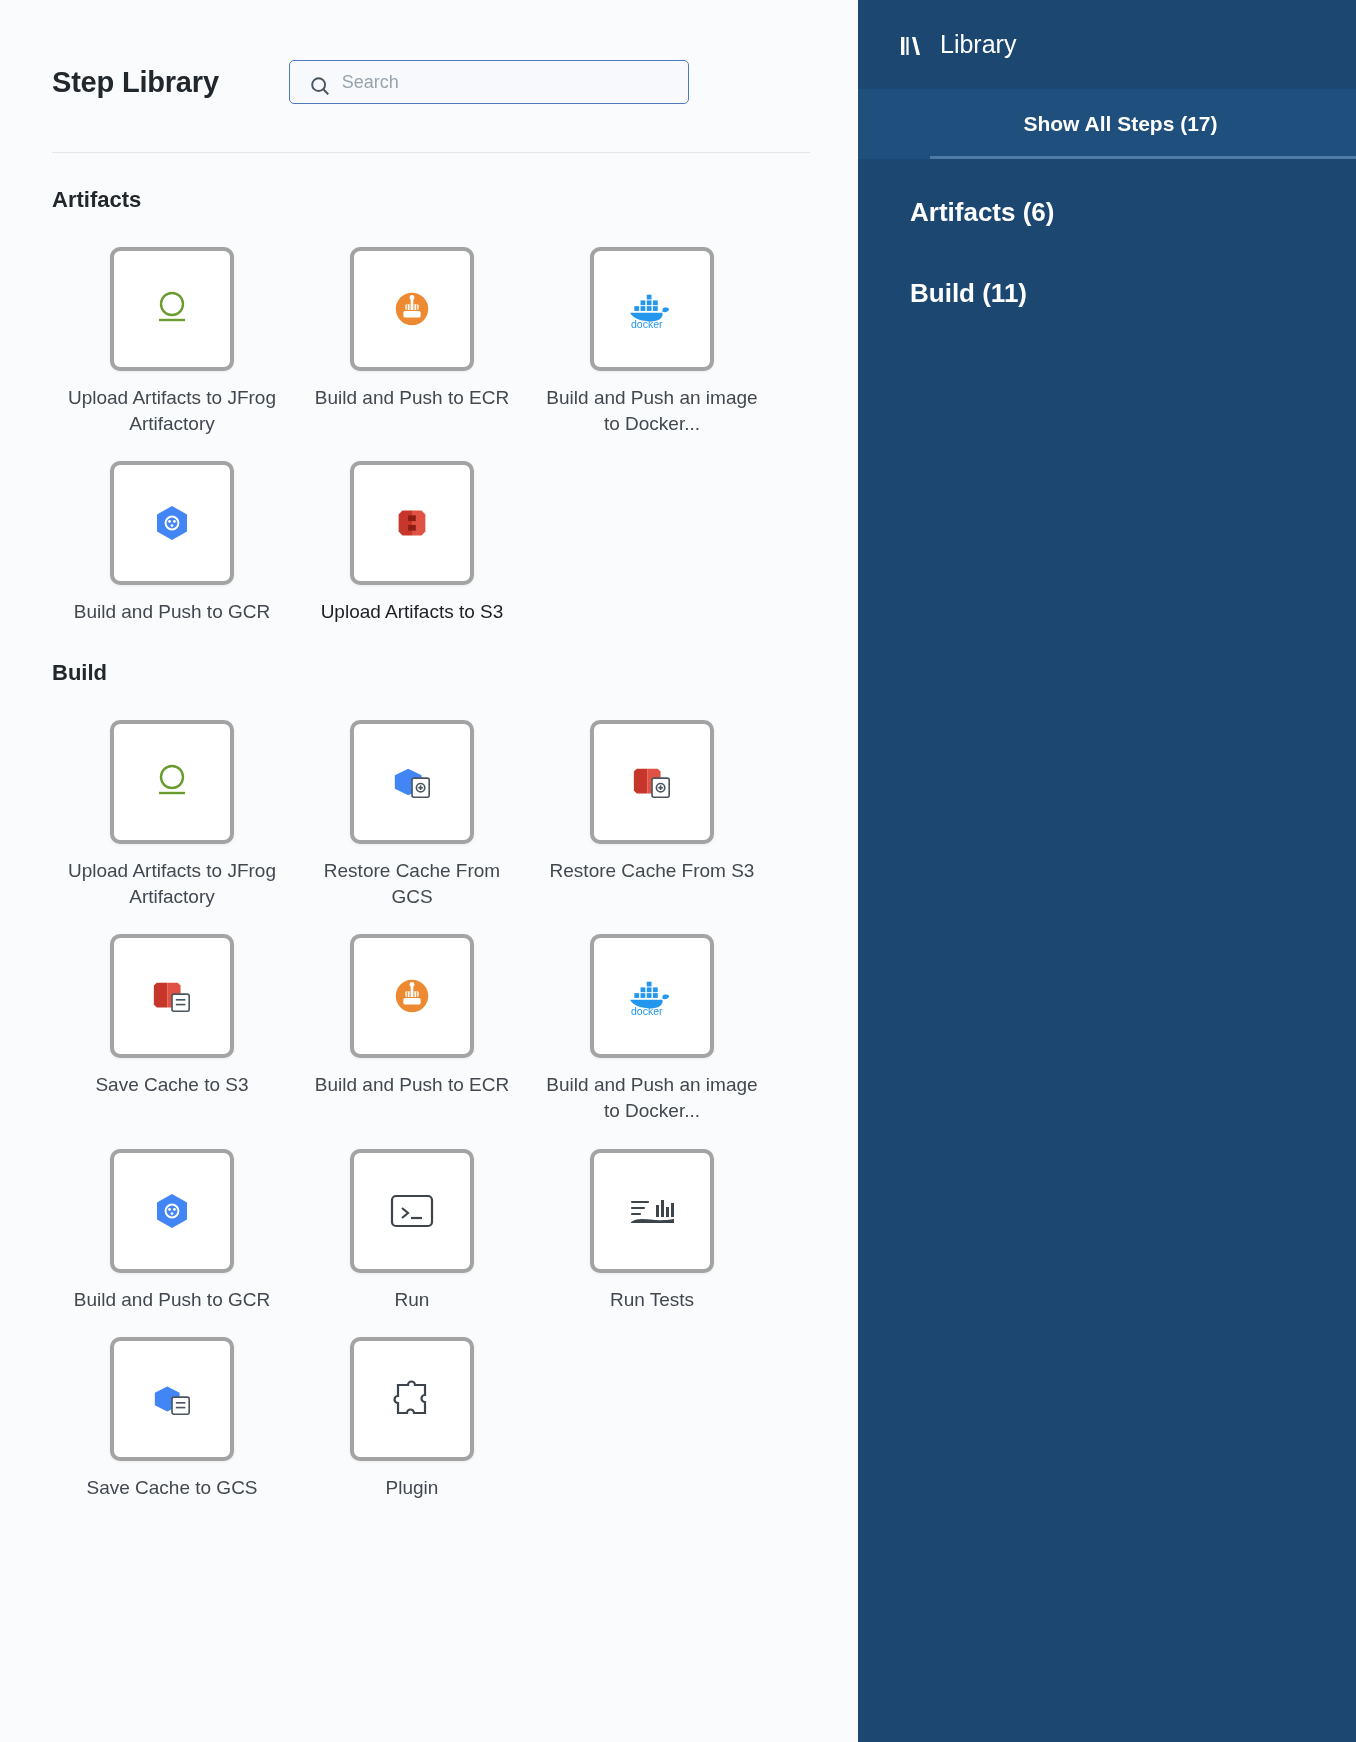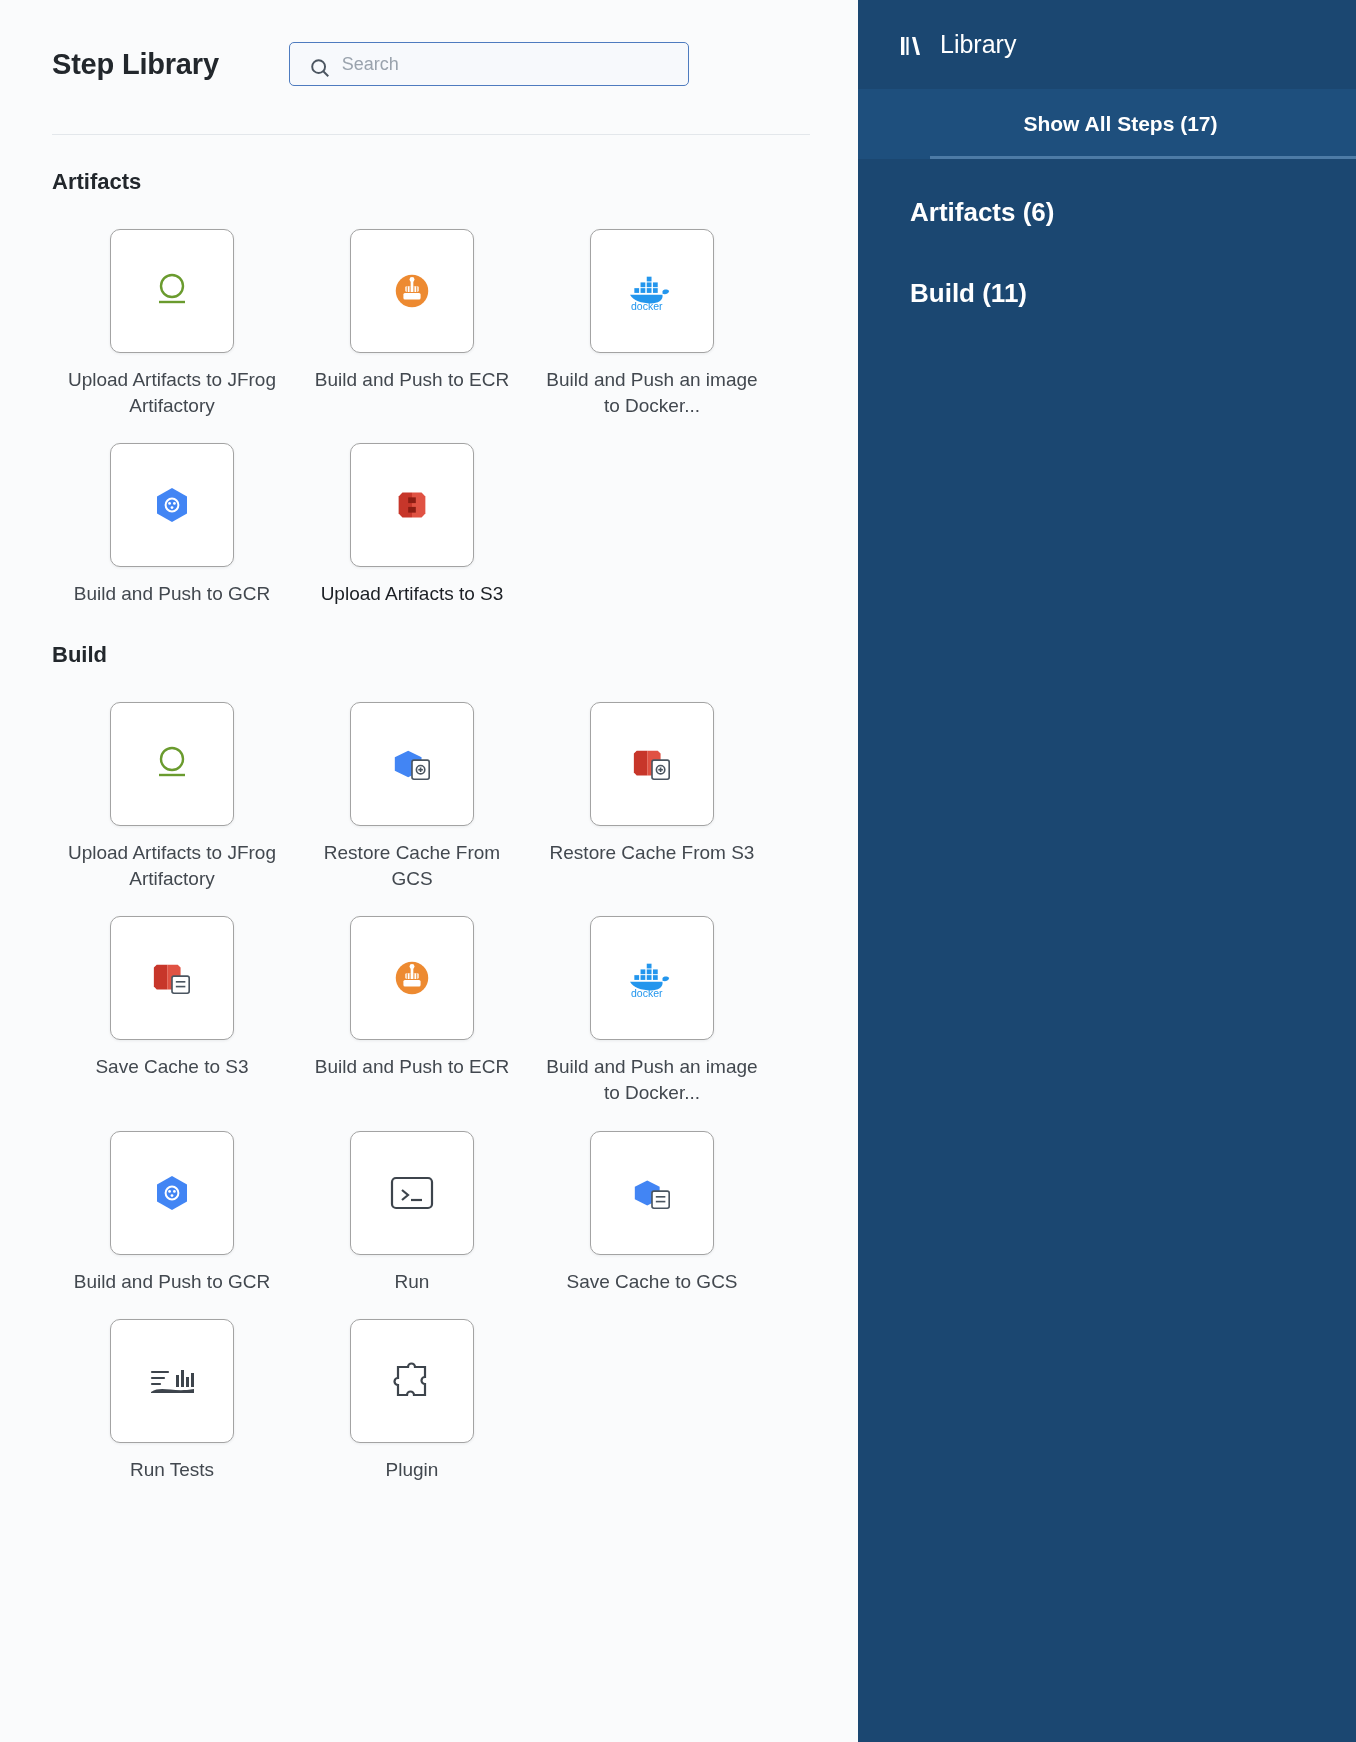--- a/index.html
+++ b/index.html
@@ -21,20 +21,21 @@
     height: 100%;
     background: #fafbfc;
     position: relative;
     overflow: hidden;
   }
   .panel-head {
     display: flex;
     align-items: center;
     padding: 42px 48px 12px 52px;
     gap: 28px;
+    margin-top: 18px;
   }
   .panel-title {
     font-size: 29px;
     font-weight: bold;
     color: #22272c;
     letter-spacing: -0.2px;
     white-space: nowrap;
   }
   .search-wrap {
     position: relative;
@@ -84,21 +85,21 @@
     display: flex;
     flex-direction: column;
     align-items: center;
     padding-top: 24px;
     cursor: pointer;
   }
   .tile {
     width: 124px; height: 124px;
     background: #ffffff;
     border-radius: 10px;
-    border: 1px solid #a3a3a3;
+    border: 4px solid #a3a3a3;
     box-shadow: 0 1px 3px rgba(16,24,40,0.07);
     display: flex; align-items: center; justify-content: center;
   }
   .step-label {
     margin-top: 14px;
     width: 215px;
     text-align: center;
     font-size: 19px;
     line-height: 1.38;
     color: #42484f;
@@ -401,34 +402,20 @@
                 <line x1="23" y1="27" x2="34" y2="27"></line>
               </svg>
             </span>
           </div>
           <div class="step-label">Run</div>
         </div>
 
         <div class="step-card">
           <div class="tile">
             <span>
-              <svg viewBox="0 0 48 44" width="46" height="42">
-                <polygon points="19,9 32,15.5 32,28.5 19,35 6,28.5 6,15.5" fill="#4285f4"></polygon>
-                <rect x="24" y="20" width="18" height="18" rx="2" fill="#ffffff" stroke="#4a5560" stroke-width="1.7"></rect>
-                <line x1="28" y1="26" x2="38" y2="26" stroke="#4a5560" stroke-width="1.7"></line>
-                <line x1="28" y1="31" x2="38" y2="31" stroke="#4a5560" stroke-width="1.7"></line>
-              </svg>
-            </span>
-          </div>
-          <div class="step-label">Save Cache to GCS</div>
-        </div>
-
-        <div class="step-card">
-          <div class="tile">
-            <span>
               <svg viewBox="0 0 52 40" width="52" height="40">
                 <g stroke="#3d444c" stroke-width="2.2" stroke-linecap="round">
                   <line x1="6" y1="11" x2="22" y2="11"></line>
                   <line x1="6" y1="17" x2="18" y2="17"></line>
                   <line x1="6" y1="23" x2="14" y2="23"></line>
                 </g>
                 <g fill="#3d444c">
                   <rect x="30" y="14" width="3" height="12"></rect>
                   <rect x="35" y="9" width="3" height="17"></rect>
                   <rect x="40" y="16" width="3" height="10"></rect>
@@ -437,20 +424,34 @@
                 <path d="M5 31 C16 24 26 32 48 28 L48 32 L5 32 Z" fill="#3d444c"></path>
               </svg>
             </span>
           </div>
           <div class="step-label">Run Tests</div>
         </div>
 
         <div class="step-card">
           <div class="tile">
             <span>
+              <svg viewBox="0 0 48 44" width="46" height="42">
+                <polygon points="19,9 32,15.5 32,28.5 19,35 6,28.5 6,15.5" fill="#4285f4"></polygon>
+                <rect x="24" y="20" width="18" height="18" rx="2" fill="#ffffff" stroke="#4a5560" stroke-width="1.7"></rect>
+                <line x1="28" y1="26" x2="38" y2="26" stroke="#4a5560" stroke-width="1.7"></line>
+                <line x1="28" y1="31" x2="38" y2="31" stroke="#4a5560" stroke-width="1.7"></line>
+              </svg>
+            </span>
+          </div>
+          <div class="step-label">Save Cache to GCS</div>
+        </div>
+
+        <div class="step-card">
+          <div class="tile">
+            <span>
               <svg viewBox="0 0 44 44" width="44" height="44" fill="none" stroke="#3d444c" stroke-width="2.2">
                 <path d="M8 8 h10 a3.5 3.5 0 0 1 7 0 h10 v10 a3.5 3.5 0 0 0 0 7 v11 h-11 a3.5 3.5 0 0 0 -7 0 h-9 v-10 a3.5 3.5 0 0 1 0 -7z"></path>
               </svg>
             </span>
           </div>
           <div class="step-label">Plugin</div>
         </div>
 
       </div>
     </div>

